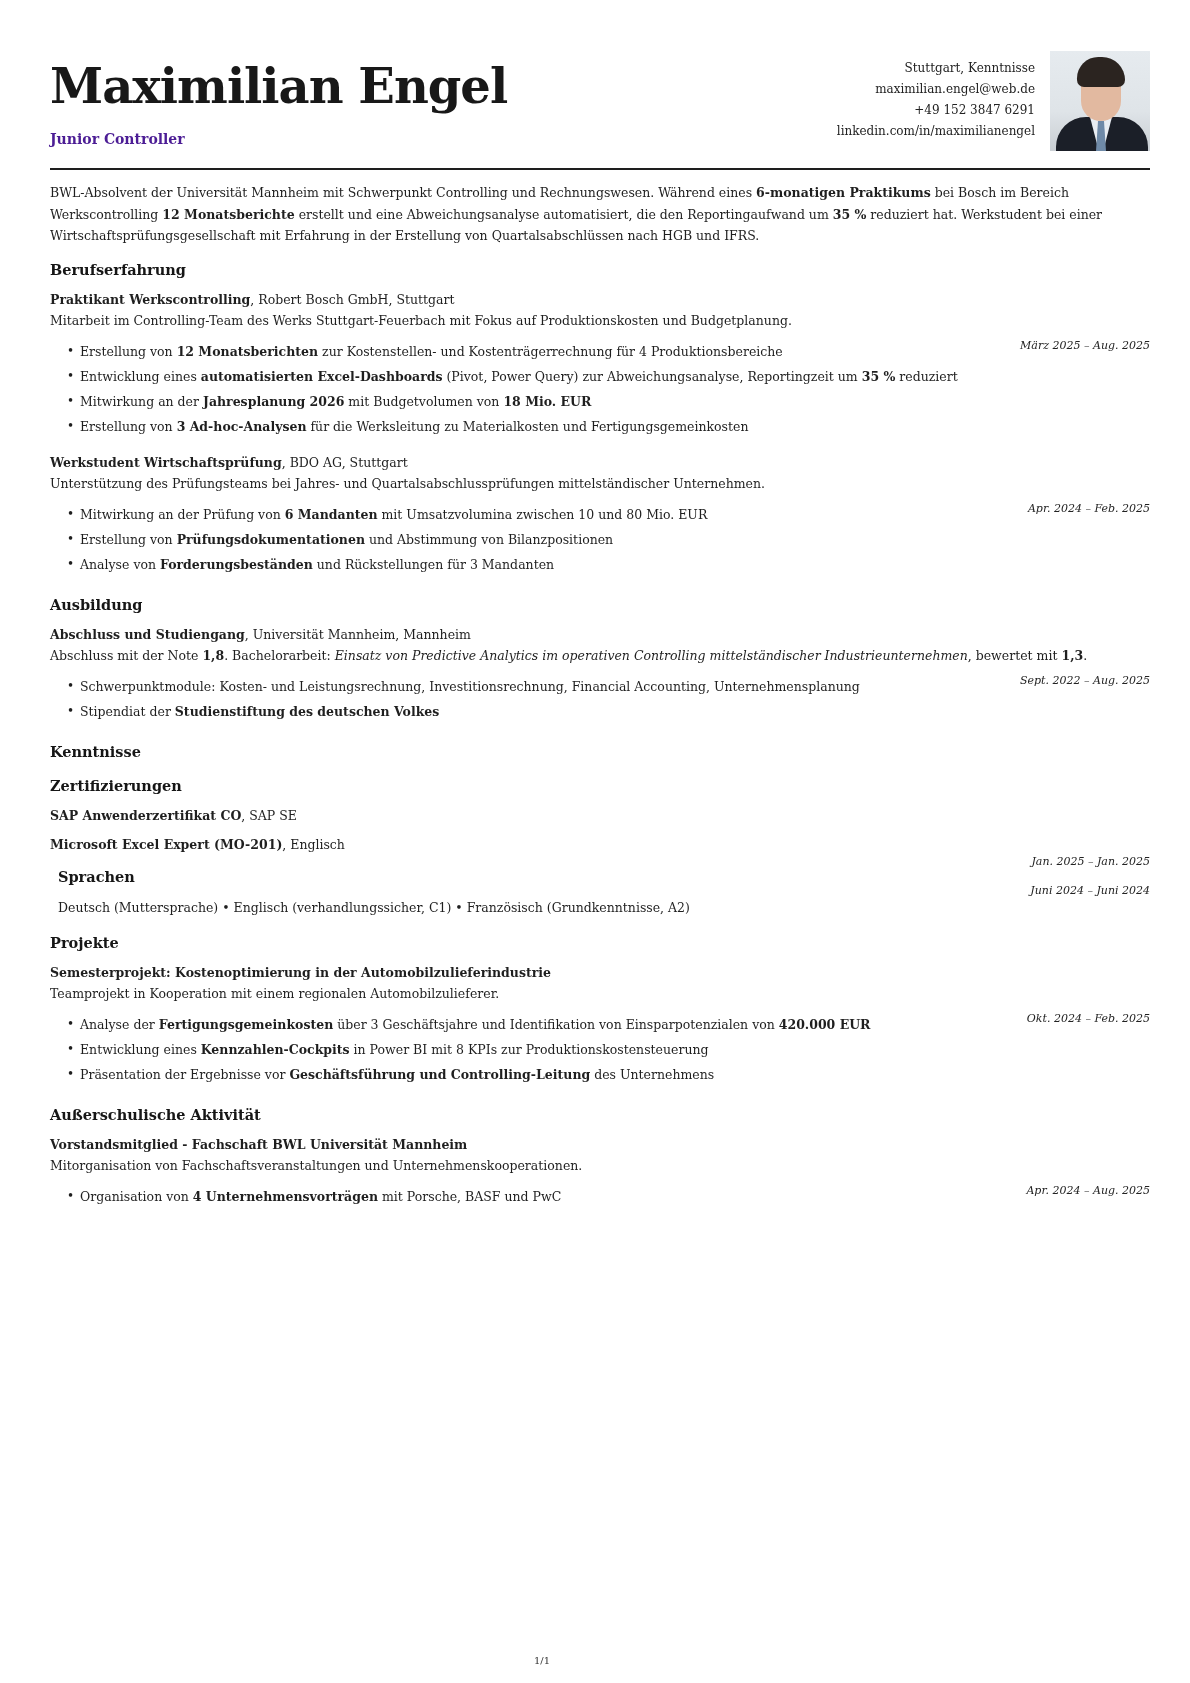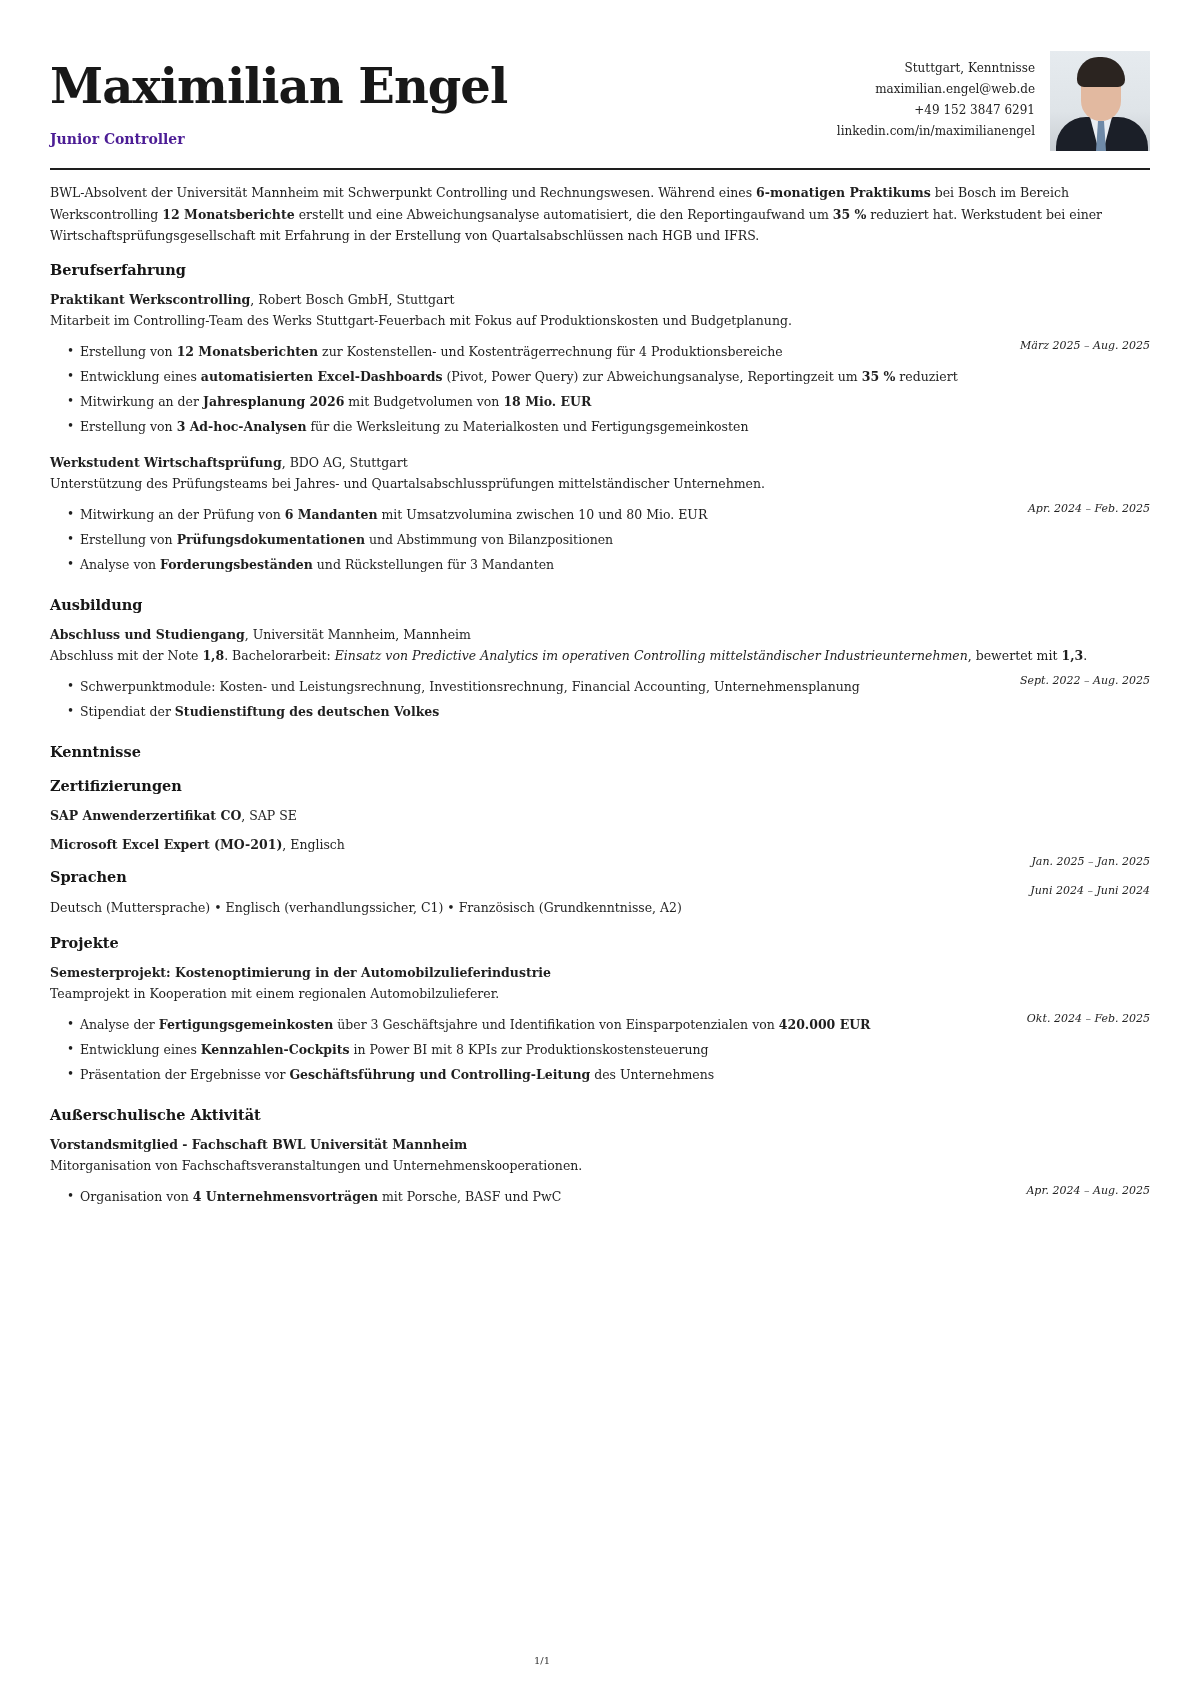--- a/index.html
+++ b/index.html
@@ -147,21 +147,21 @@
       <div class="cert-row">
         <b>SAP Anwenderzertifikat CO</b><span>, SAP SE</span>
         <span class="entry-date">Jan. 2025 – Jan. 2025</span>
       </div>
       <div class="cert-row">
         <b>Microsoft Excel Expert (MO-201)</b><span>, Englisch</span>
         <span class="entry-date">Juni 2024 – Juni 2024</span>
       </div>
     </div>
 
-    <div class="section" style="margin-bottom:14px;">
+    <div class="section" style="margin-bottom:14px;margin-left:8px;">
       <div class="section-title">Sprachen</div>
       <div class="inline-list">Deutsch (Muttersprache) • Englisch (verhandlungssicher, C1) • Französisch (Grundkenntnisse, A2)</div>
     </div>
 
     <div class="section">
       <div class="section-title">Projekte</div>
       <div class="entry">
         <div class="entry-head">
           <b>Semesterprojekt: Kostenoptimierung in der Automobilzulieferindustrie</b>
         </div>

